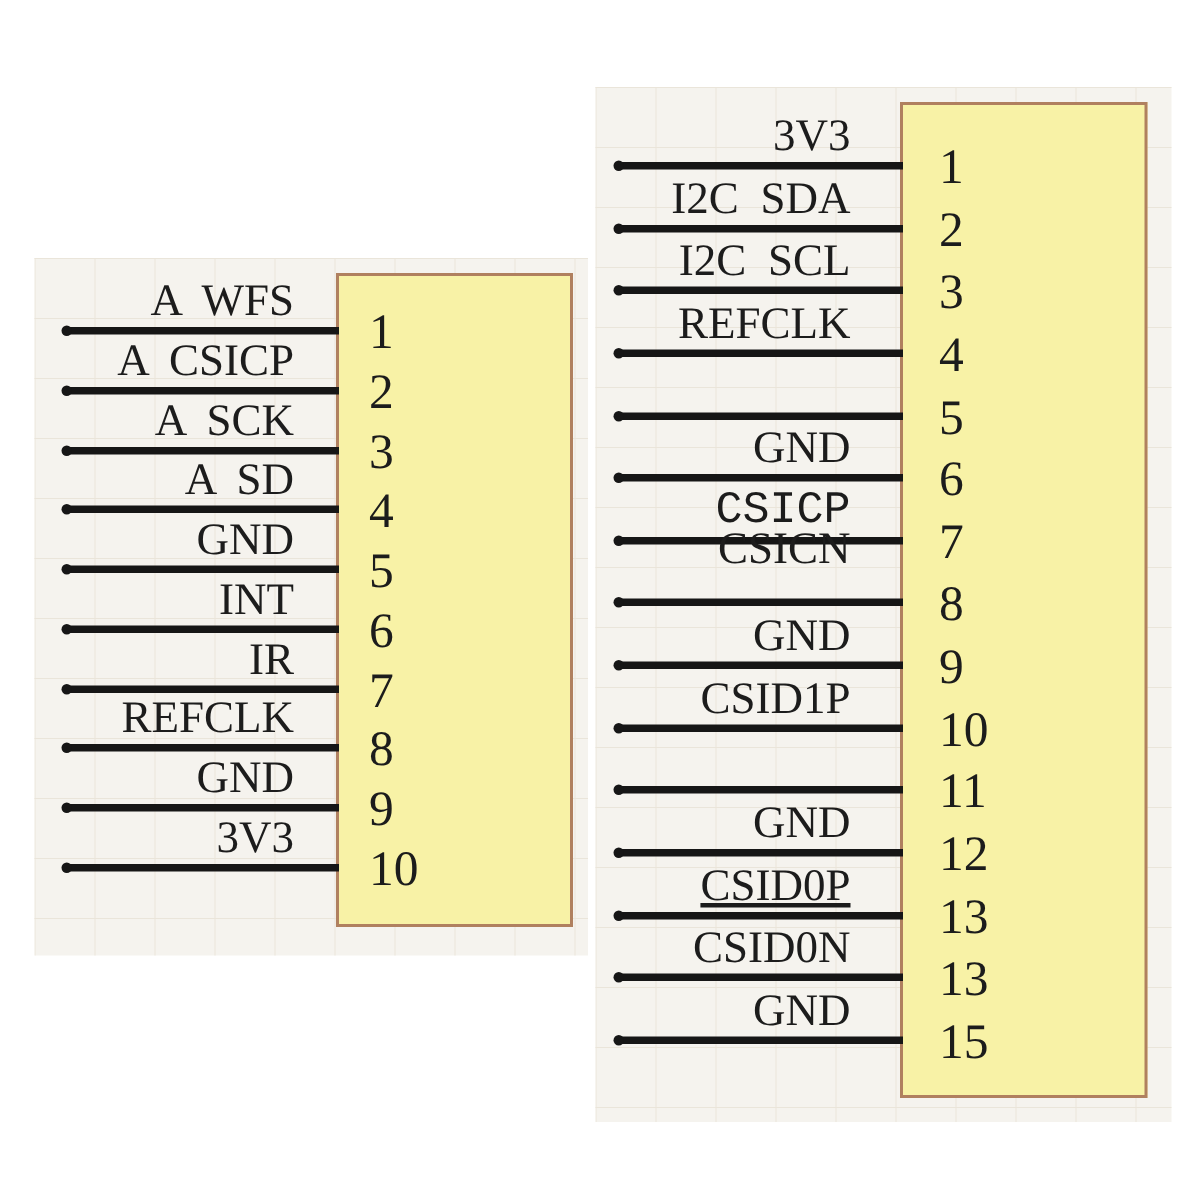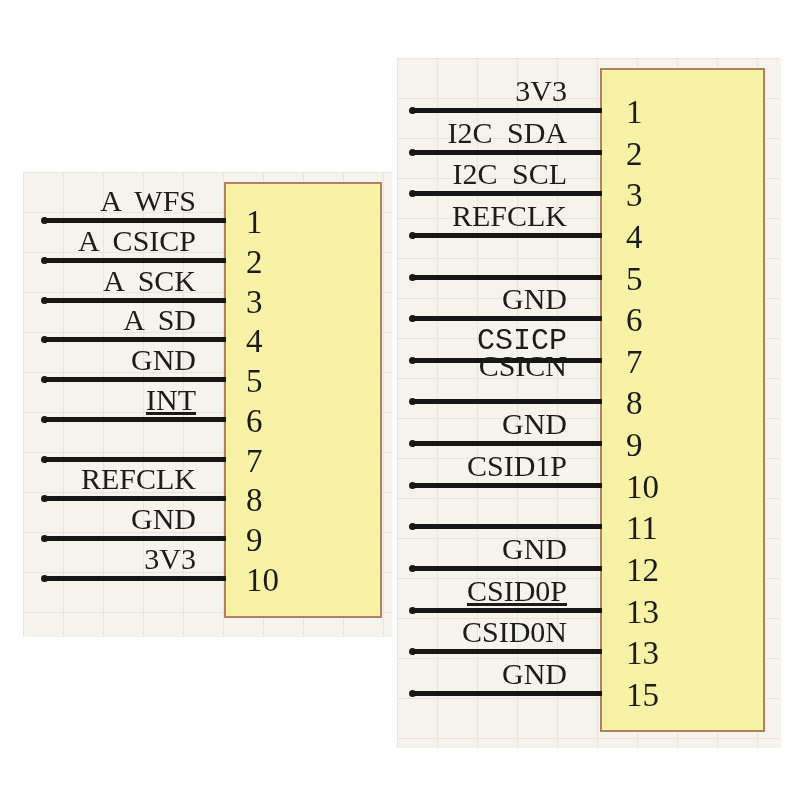--- a/index.html
+++ b/index.html
@@ -78,23 +78,24 @@
     <div class="pin-wire" style="left: 43px; top: 297.56px; width: 183px;"></div>
     <div class="pin-label" style="left: 40px; width: 156px; top: 263.56px;">A SCK</div>
     <div class="pin-number" style="left: 246px; top: 283.56px;">3</div>
     <div class="pin-wire" style="left: 43px; top: 337.34px; width: 183px;"></div>
     <div class="pin-label" style="left: 40px; width: 156px; top: 303.34px;">A SD</div>
     <div class="pin-number" style="left: 246px; top: 323.34px;">4</div>
     <div class="pin-wire" style="left: 43px; top: 377.12px; width: 183px;"></div>
     <div class="pin-label" style="left: 40px; width: 156px; top: 343.12px;">GND</div>
     <div class="pin-number" style="left: 246px; top: 363.12px;">5</div>
     <div class="pin-wire" style="left: 43px; top: 416.9px; width: 183px;"></div>
-    <div class="pin-label" style="left: 40px; width: 156px; top: 382.9px; text-decoration: underline;">INT</div>
+    <div class="pin-label" style="left: 40px; width: 156px; top: 382.9px;">INT</div>
     <div class="pin-number" style="left: 246px; top: 402.9px;">6</div>
     <div class="pin-wire" style="left: 43px; top: 456.68px; width: 183px;"></div>
+    <div class="pin-label" style="left: 40px; width: 156px; top: 422.68px;">IR</div>
     <div class="pin-number" style="left: 246px; top: 442.68px;">7</div>
     <div class="pin-wire" style="left: 43px; top: 496.46px; width: 183px;"></div>
     <div class="pin-label" style="left: 40px; width: 156px; top: 462.46px;">REFCLK</div>
     <div class="pin-number" style="left: 246px; top: 482.46px;">8</div>
     <div class="pin-wire" style="left: 43px; top: 536.24px; width: 183px;"></div>
     <div class="pin-label" style="left: 40px; width: 156px; top: 502.24px;">GND</div>
     <div class="pin-number" style="left: 246px; top: 522.24px;">9</div>
     <div class="pin-wire" style="left: 43px; top: 576.02px; width: 183px;"></div>
     <div class="pin-label" style="left: 40px; width: 156px; top: 542.02px;">3V3</div>
     <div class="pin-number" style="left: 246px; top: 562.02px;">10</div>

